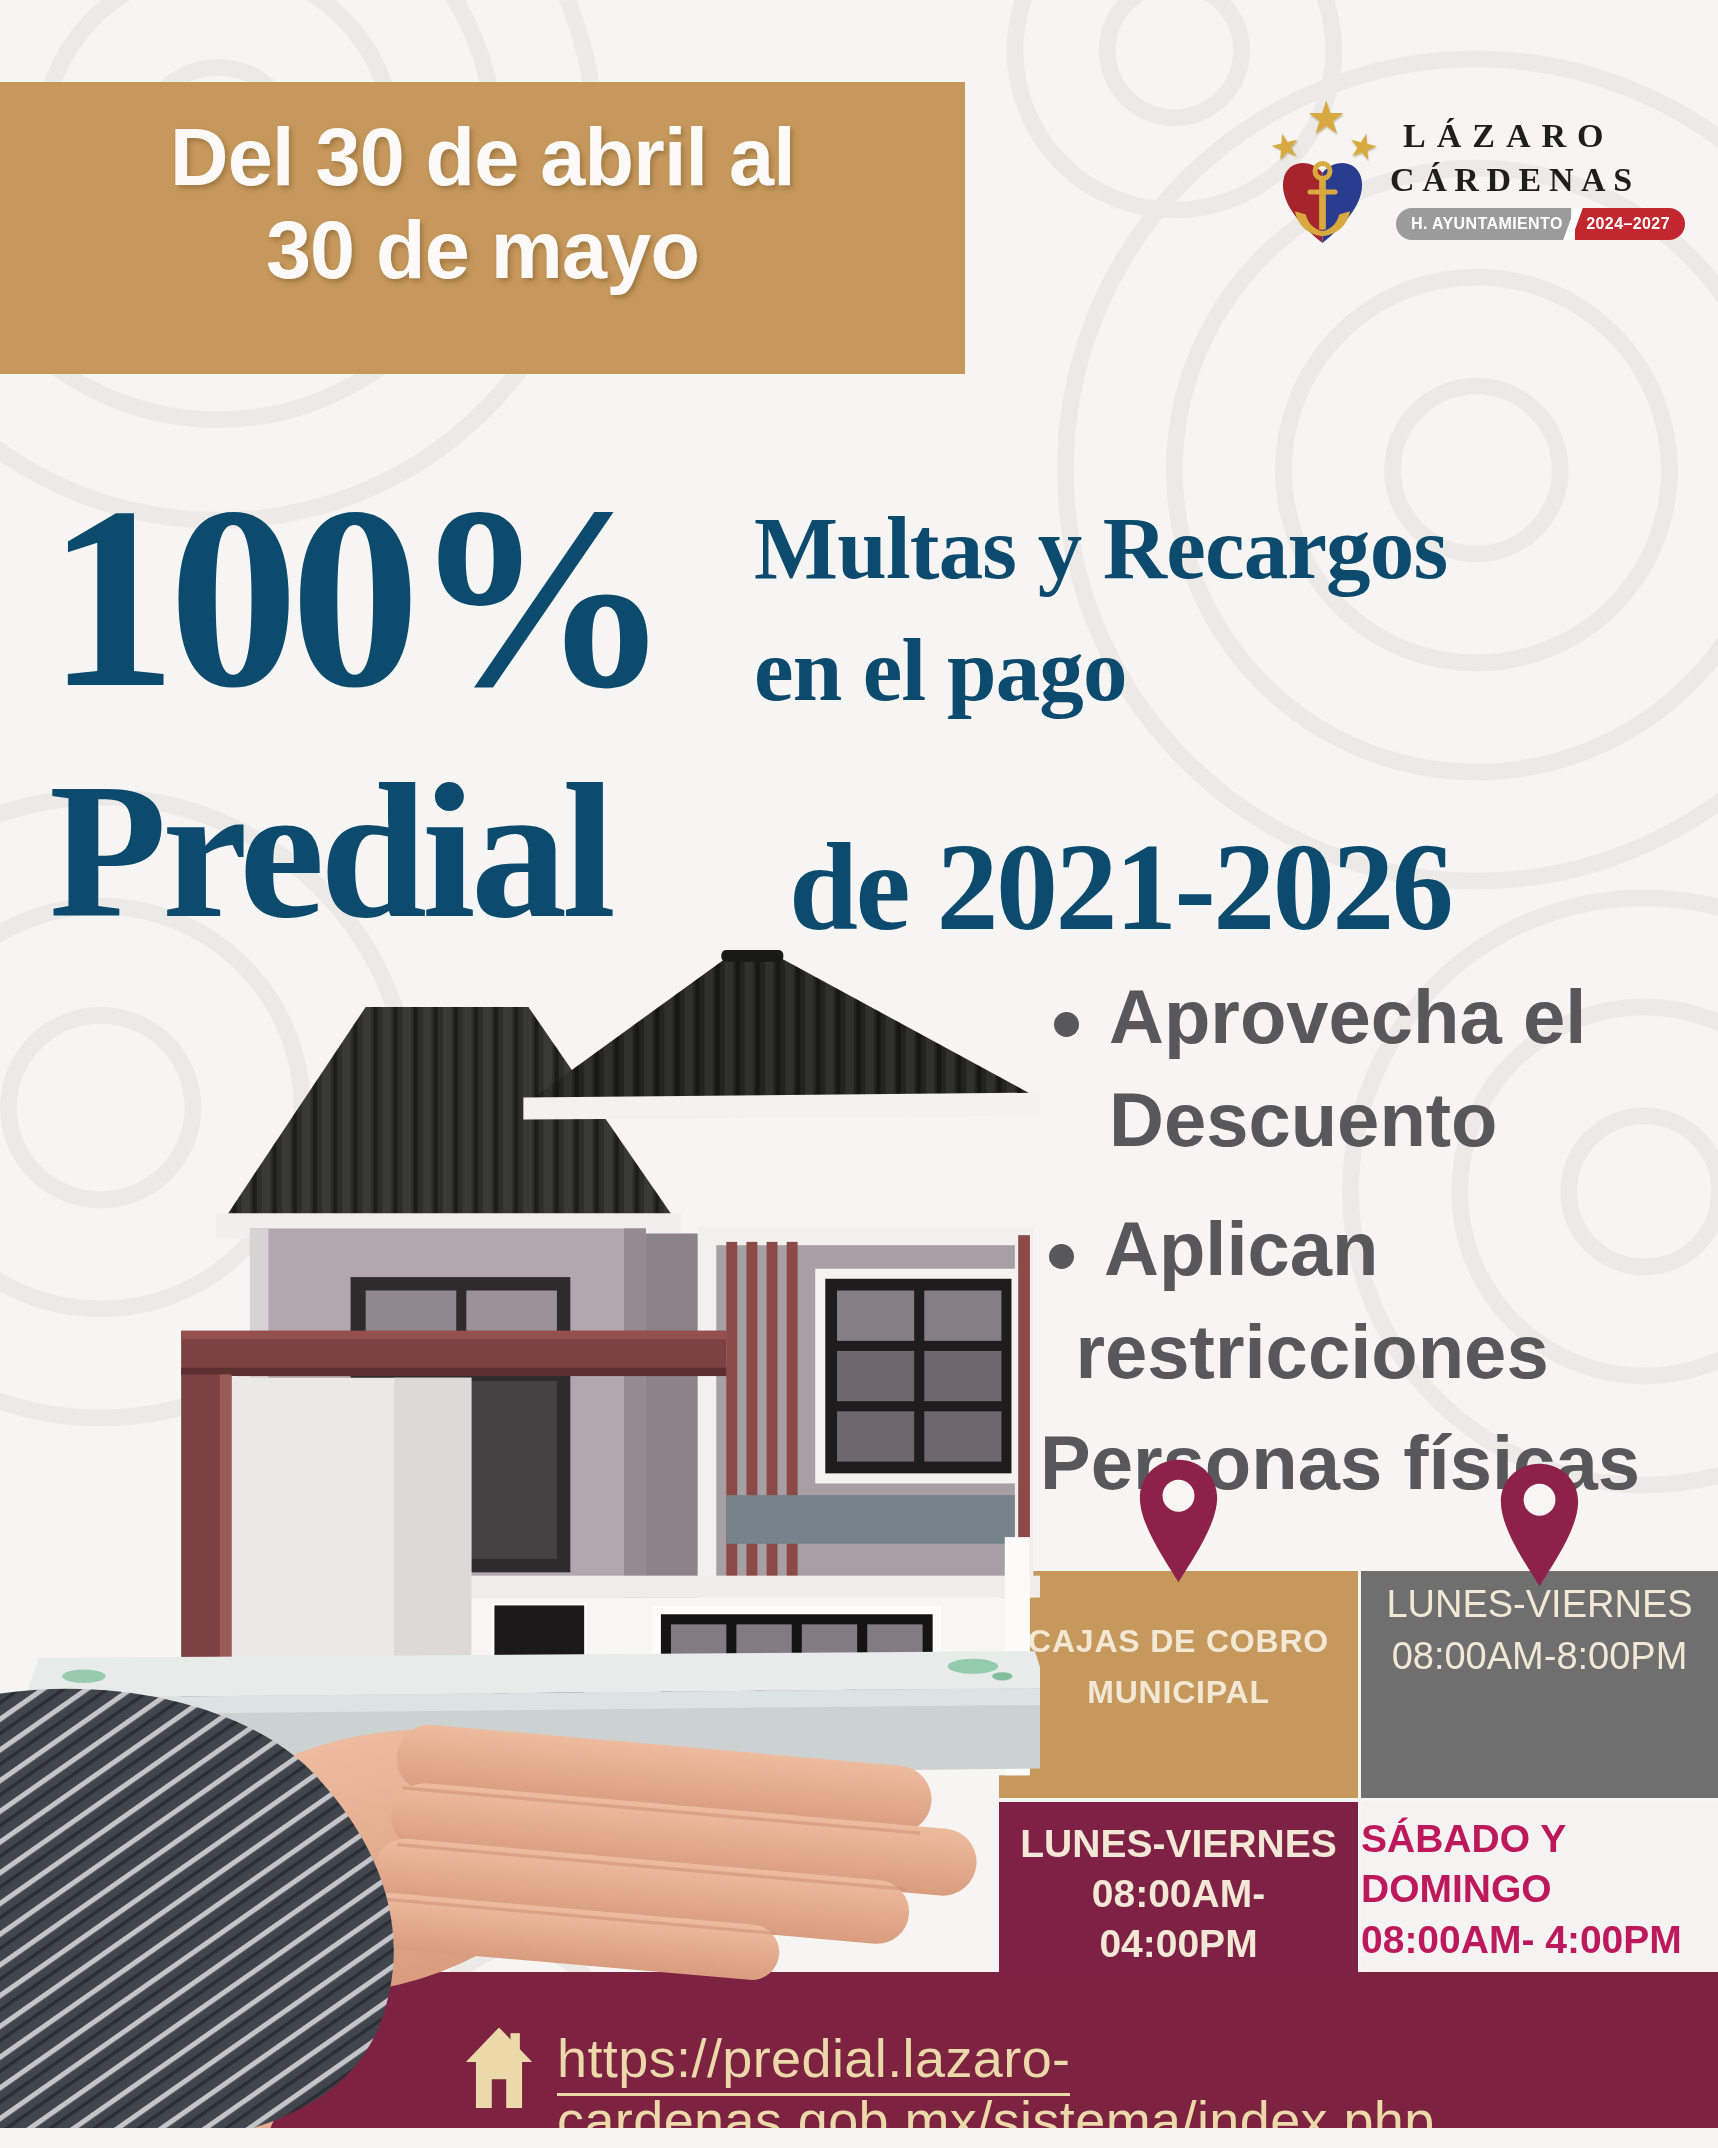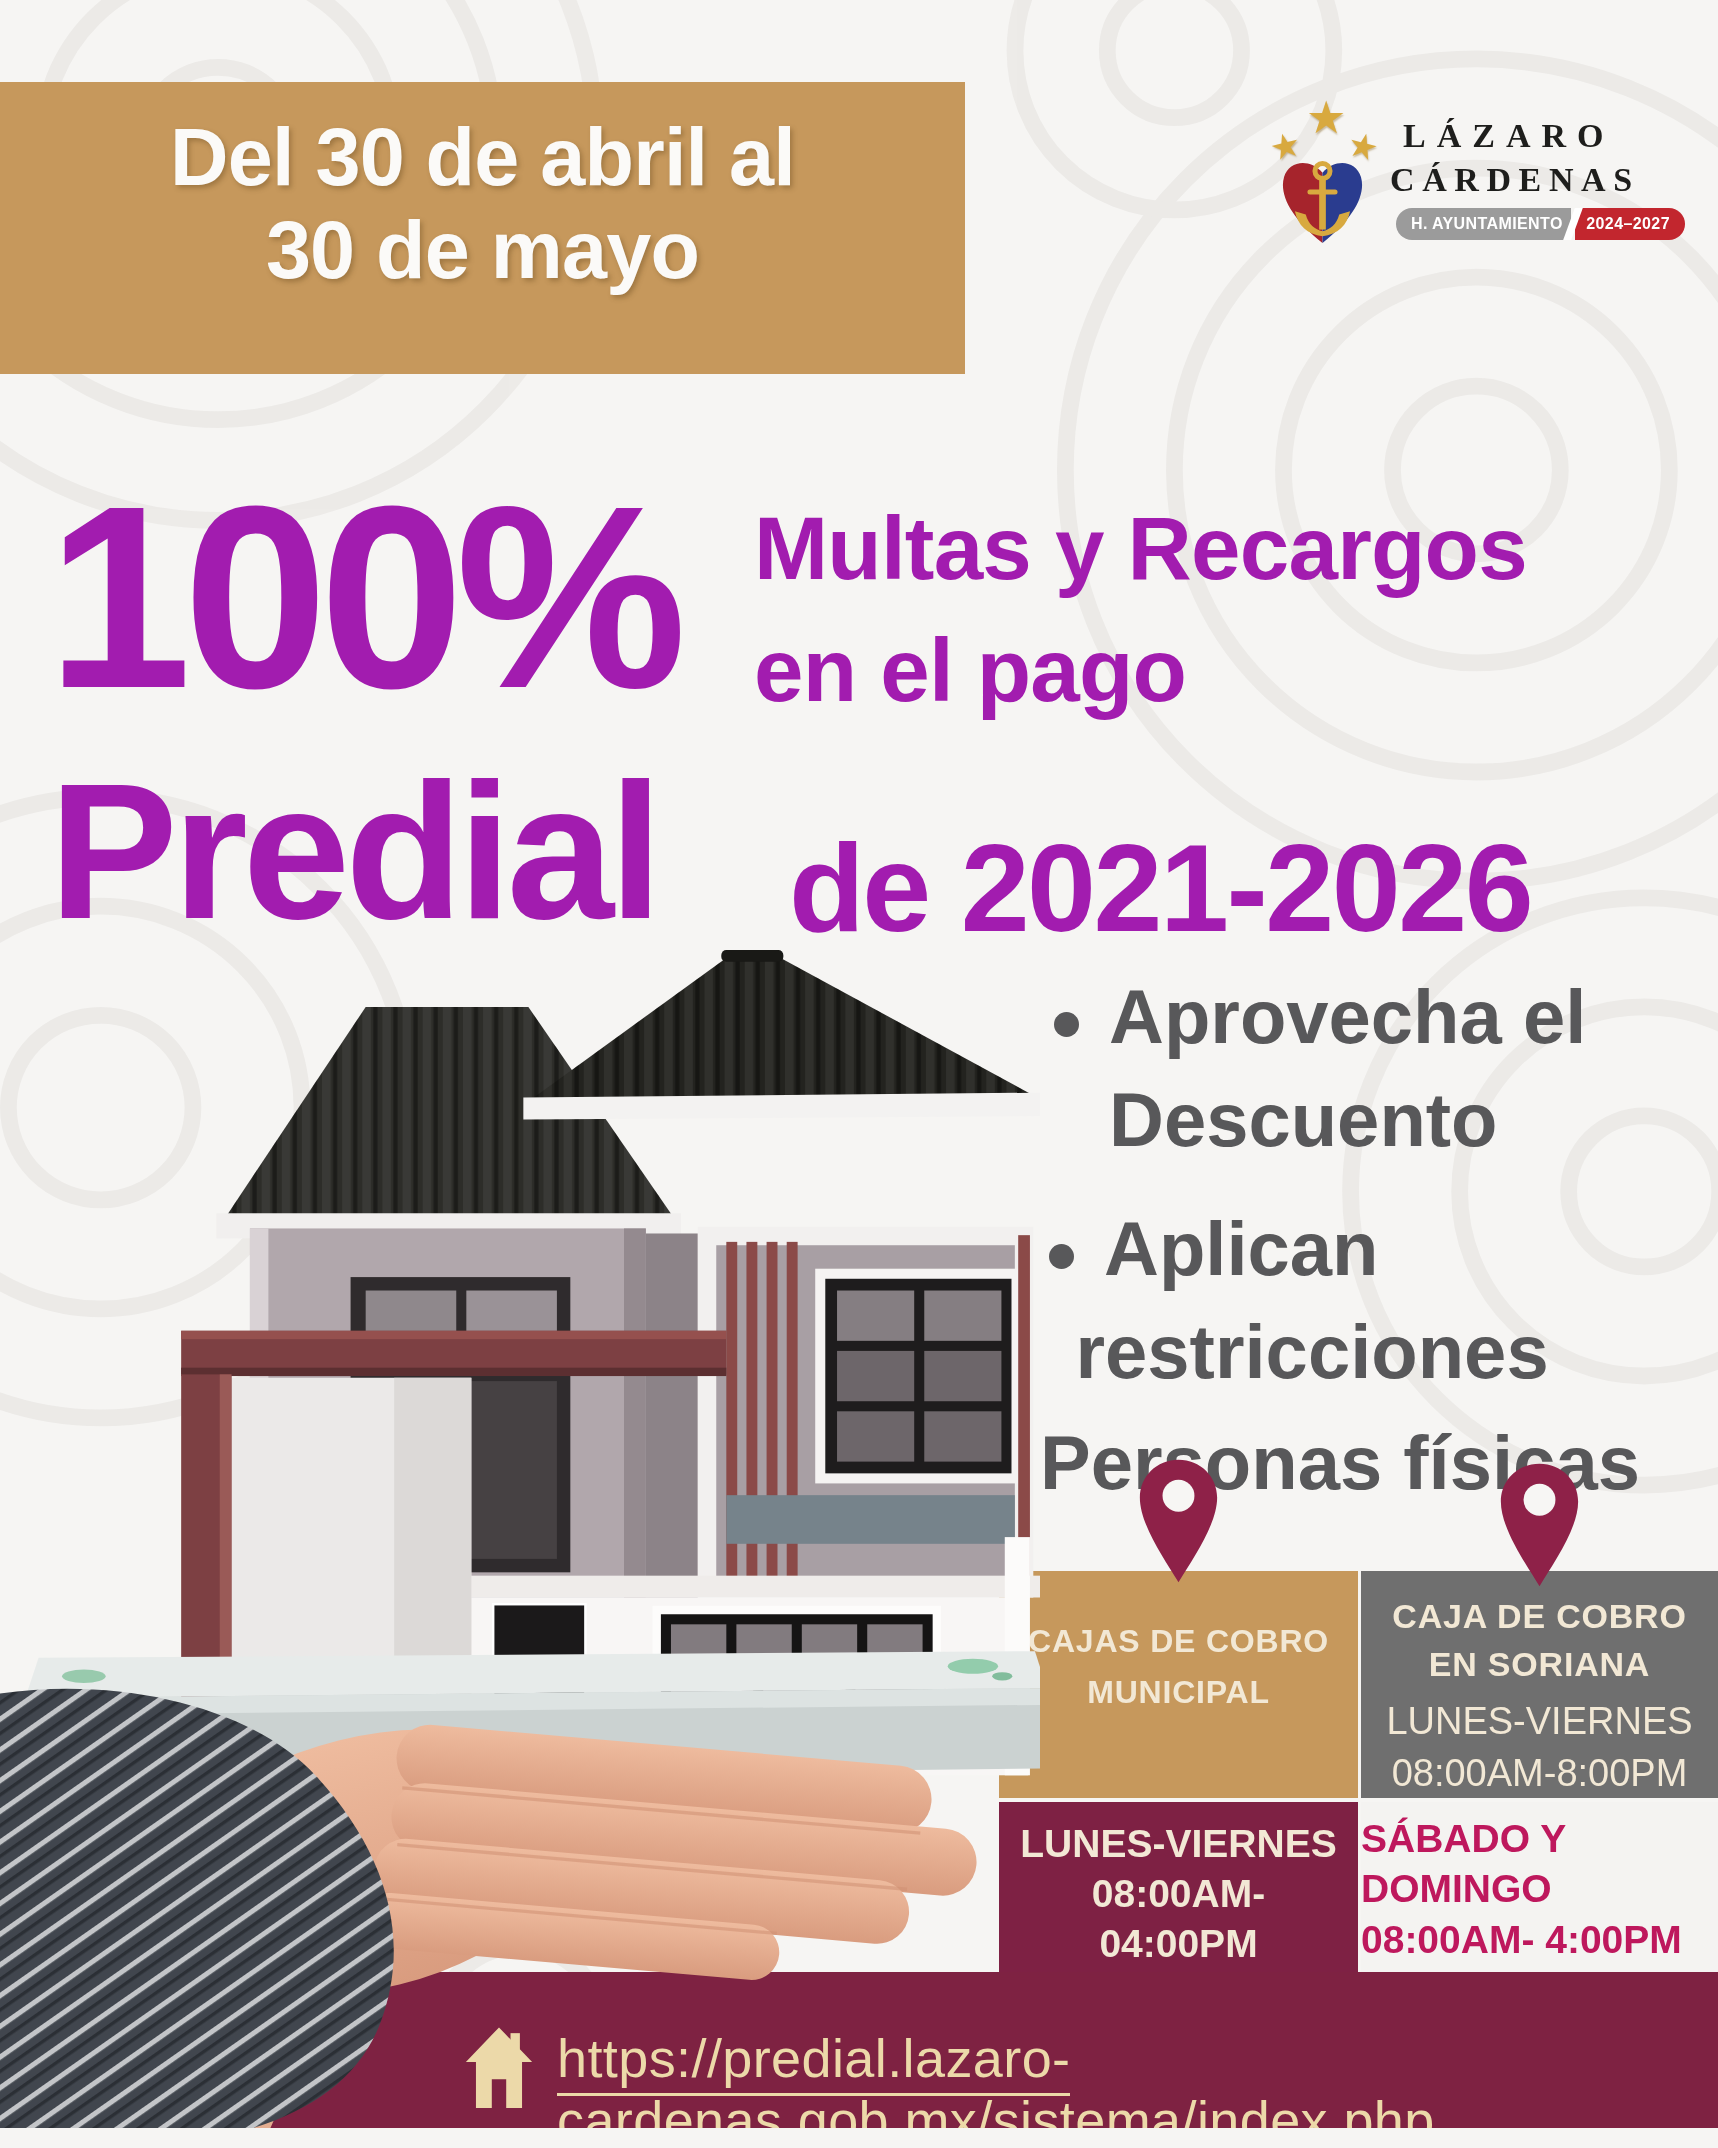--- a/index.html
+++ b/index.html
@@ -14,21 +14,21 @@
   
   .star{color:#D8A93F;text-shadow:0.8px 1.7px 1.7px rgba(120,80,0,.35);}
   .logo-title{font-family:"Liberation Serif",serif;font-weight:700;color:#1e1e1c;text-align:left;}
   .pill{left:1396px;top:208px;height:32px;display:flex;align-items:stretch;border-radius:16px;overflow:hidden;
     font-size:16px;font-weight:700;color:#fff;letter-spacing:0.4px;}
   .pill .seg{display:flex;align-items:center;}
   .pill .left{background:#9b9b9b;padding:0 8.4px 0 15px;}
   .pill .slash{width:8.4px;background:#ffffff;transform:skewX(-20deg);margin:0 -2.5px;}
   .pill .right{background:#c2262e;padding:0 15px 0 11.7px;}
   
-  .maroon{color:#a21caf;}
+  .maroon{color:#0c4a6e;font-family:Liberation Serif, serif;}
   .percent{left:47px;top:467px;font-size:260px;font-weight:800;letter-spacing:-8.4px;line-height:1;}
   .sub1{left:754px;top:497px;font-size:89px;font-weight:800;letter-spacing:-0.8px;}
   .sub2{left:754px;top:619px;font-size:89px;font-weight:800;letter-spacing:-0.8px;}
   .predial{left:49px;top:755px;font-size:193px;font-weight:800;letter-spacing:-5px;line-height:1;}
   .range{left:789px;top:826px;font-size:124px;font-weight:800;letter-spacing:-2.5px;line-height:1;}
   
   .bullet{color:#58585A;font-size:76px;font-weight:600;line-height:1.36;}
   .dot{width:25px;height:25px;border-radius:50%;background:#58585A;}
   
   .box{text-align:center;color:#F2E8D5;}
@@ -153,24 +153,20 @@
     <circle cx="48" cy="45" r="19" fill="#f7f6f4"></circle>
   </svg>
 
   <div class="abs box tanbox" style="z-index:1;">
     <div class="inner">
       <span>CAJAS DE COBRO</span>
       <span>MUNICIPAL</span>
     </div>
   </div>
   <div class="abs box graybox" style="z-index:1;">
-    <div class="t">
-      <span>CAJA DE COBRO</span>
-      <span>EN SORIANA</span>
-    </div>
     <div class="h">
       <span>LUNES-VIERNES</span>
       <span>08:00AM-8:00PM</span>
     </div>
   </div>
   <div class="abs box maroonbox" style="z-index:1;">
     <div class="inner">
       <span>LUNES-VIERNES</span>
       <span>08:00AM-</span>
       <span>04:00PM</span>

